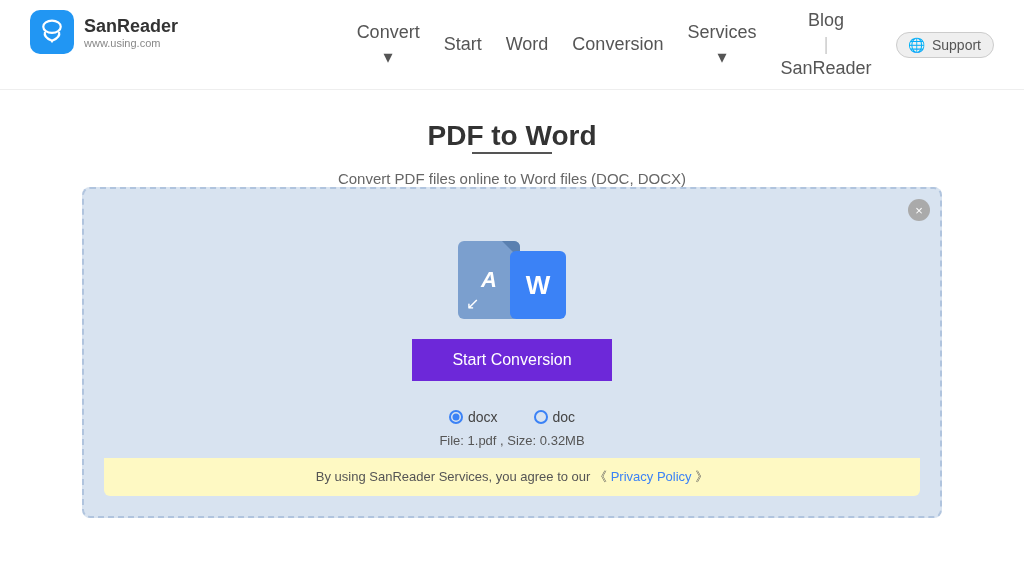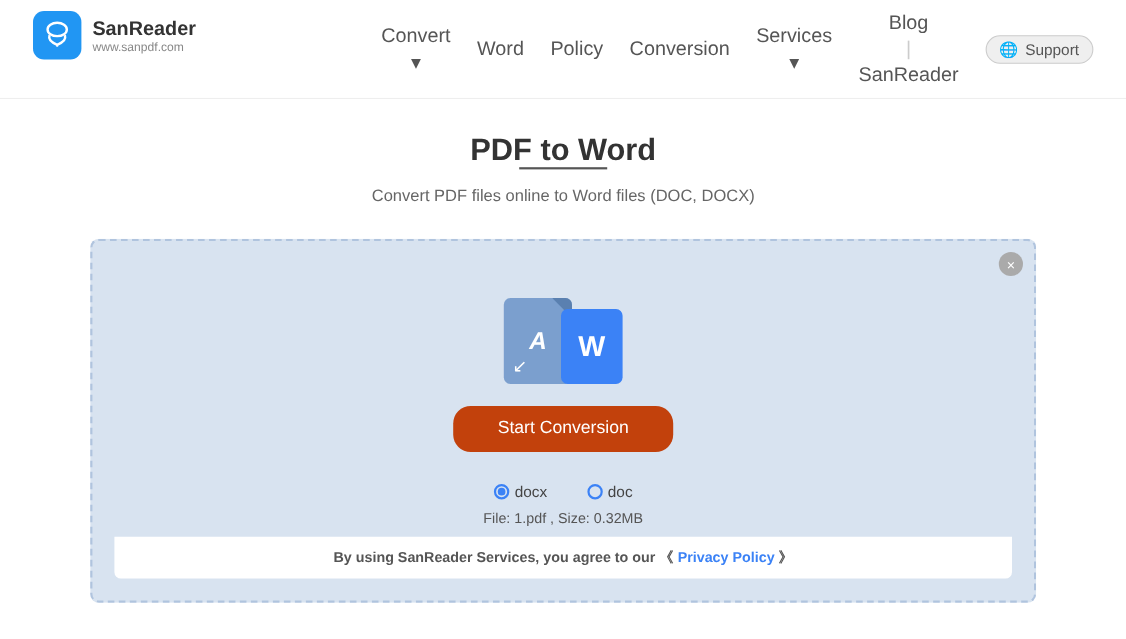--- a/index.html
+++ b/index.html
@@ -77,21 +77,20 @@
     .title-underline {
       width: 80px;
       height: 2px;
       background: #555;
       margin: 0 auto 16px;
     }
     .page-subtitle {
       text-align: center;
       font-size: 15px;
       color: #666;
-      margin-bottom: 30px;
     }
 
     
     .upload-area {
       background: #d8e3f0;
       border: 2px dashed #b0c4de;
       border-radius: 8px;
       padding: 40px 20px 20px;
       text-align: center;
       position: relative;
@@ -162,24 +161,24 @@
       position: relative;
       z-index: 2;
     }
     .word-letter {
       font-size: 26px;
       color: #fff;
       font-weight: bold;
     }
 
     .convert-btn {
-      background: #c2410c;
+      background: #6d28d9;
       color: #fff;
       border: none;
-      border-radius: 16px;
+      border-radius: 0;
       padding: 12px 40px;
       font-size: 16px;
       cursor: pointer;
       margin-bottom: 14px;
       display: inline-block;
     }
 
     .format-options {
       display: flex;
       justify-content: center;
@@ -214,27 +213,26 @@
     }
 
     .file-info {
       font-size: 13px;
       color: #555;
       margin-bottom: 10px;
       text-align: center;
     }
 
     .policy-text {
-      background: #ffffff;
+      background: #fef9c3;
       padding: 10px;
       font-size: 13px;
       color: #555;
       margin-top: 10px;
       border-radius: 0 0 6px 6px;
-      font-weight: bold;
     }
     .policy-link {
       color: #3b82f6;
       cursor: pointer;
     }
 
     
     .features {
       display: flex;
       justify-content: space-around;
@@ -249,31 +247,31 @@
   <div class="logo-area">
     <div class="logo-icon">
       <svg viewBox="0 0 32 32" fill="none" xmlns="http://www.w3.org/2000/svg">
         <ellipse cx="16" cy="10" rx="10" ry="7" stroke="white" stroke-width="2.5" fill="none"></ellipse>
         <path d="M8 16 Q6 22 16 26 Q26 22 24 16" stroke="white" stroke-width="2.5" fill="none"></path>
         <path d="M16 26 L16 28" stroke="white" stroke-width="2"></path>
       </svg>
     </div>
     <div class="logo-text">
       <span class="logo-name">SanReader</span>
-      <span class="logo-url">www.sanpdf.com</span>
+      <span class="logo-url">www.using.com</span>
     </div>
   </div>
 
   <div class="nav">
     <a class="nav-item">
       <span>Convert</span>
       <span>▾</span>
     </a>
+    <a class="nav-item">Start</a>
     <a class="nav-item">Word</a>
-    <a class="nav-item">Policy</a>
     <a class="nav-item">Conversion</a>
     <a class="nav-item">
       <span>Services</span>
       <span>▾</span>
     </a>
     <a class="nav-item">
       <span>Blog</span>
       <span class="nav-divider">|</span>
       <span>SanReader</span>
     </a>

